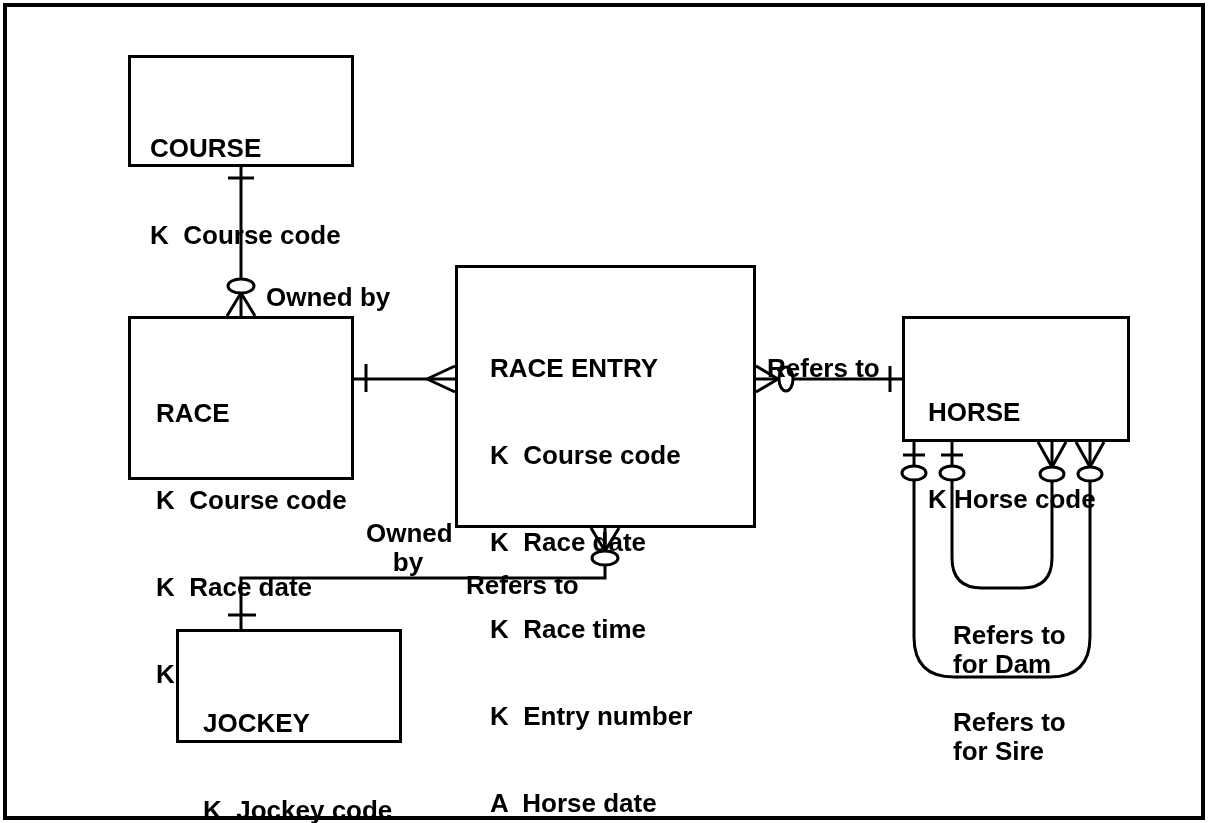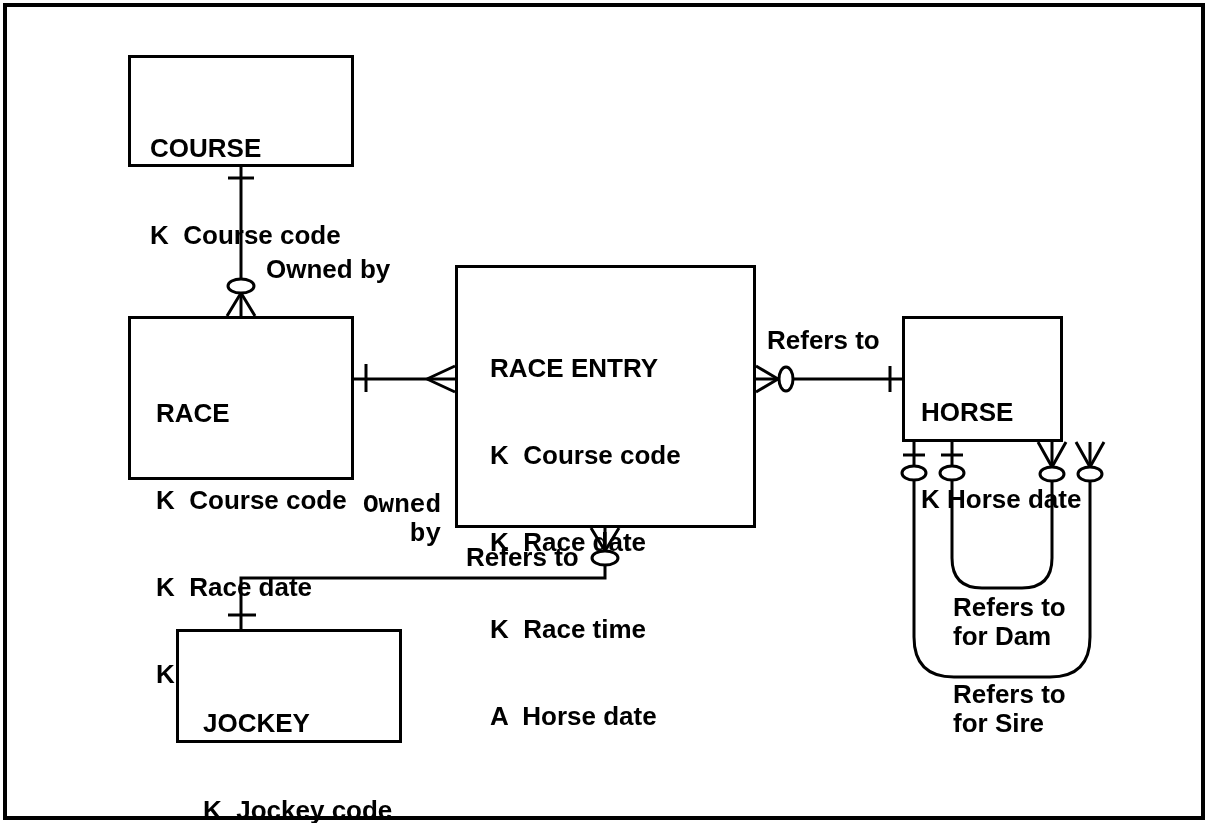--- a/index.html
+++ b/index.html
@@ -27,31 +27,32 @@
     box-sizing: border-box;
     border: 3px solid #000000;
     background: #ffffff;
     font-size: 26px;
     line-height: 29px;
     white-space: pre;
   }
   #entity-course     { left: 128px; top: 55px;  width: 226px; height: 112px; padding: 18px 0 0 19px; }
   #entity-race       { left: 128px; top: 316px; width: 226px; height: 164px; padding: 22px 16px 0 25px; }
   #entity-race-entry { left: 455px; top: 265px; width: 301px; height: 263px; padding: 28px 0 16px 32px; }
-  #entity-horse      { left: 902px; top: 316px; width: 161px; height: 126px; padding: 21px 0 0 16px; }
+  #entity-horse      { left: 902px; top: 316px; width: 228px; height: 126px; padding: 21px 0 0 23px; }
   #entity-jockey     { left: 128px; top: 629px; width: 226px; height: 114px; padding: 19px 0 0 24px; margin-left: 48px; }
 
   .rel-label {
     position: absolute;
     font-size: 26px;
     line-height: 29px;
     white-space: pre-line;
+    margin-top: 28px;
   }
   #lbl-owned-course  { left: 266px; top: 255px; }
-  #lbl-owned-race    { left: 357px; top: 491px; width: 84px; text-align: right; font-family: Liberation Mono, monospace; }
+  #lbl-owned-race    { left: 366px; top: 491px; width: 84px; text-align: center; }
   #lbl-refers-jockey { left: 466px; top: 543px; }
   #lbl-refers-horse  { left: 767px; top: 326px; }
   #lbl-refers-dam    { left: 953px; top: 593px; }
   #lbl-refers-sire   { left: 953px; top: 680px; }
 </style>
 </head>
 <body>
 
 <div class="canvas">
   <div class="frame"></div>
@@ -112,27 +113,28 @@
     <div>K  Course code</div>
     <div>K  Race date</div>
     <div>K  Race time</div>
   </div>
 
   <div class="entity" id="entity-race-entry">
     <div>RACE ENTRY</div>
     <div>K  Course code</div>
     <div>K  Race date</div>
     <div>K  Race time</div>
+    <div>K  Entry number</div>
     <div>A  Horse date</div>
     
   </div>
 
   <div class="entity" id="entity-horse">
     <div>HORSE</div>
-    <div>K Horse date</div>
+    <div>K Horse code</div>
   </div>
 
   <div class="entity" id="entity-jockey">
     <div>JOCKEY</div>
     <div>K  Jockey code</div>
   </div>
 
   <div class="rel-label" id="lbl-owned-course">Owned by</div>
   <div class="rel-label" id="lbl-owned-race">Owned
 by</div>

